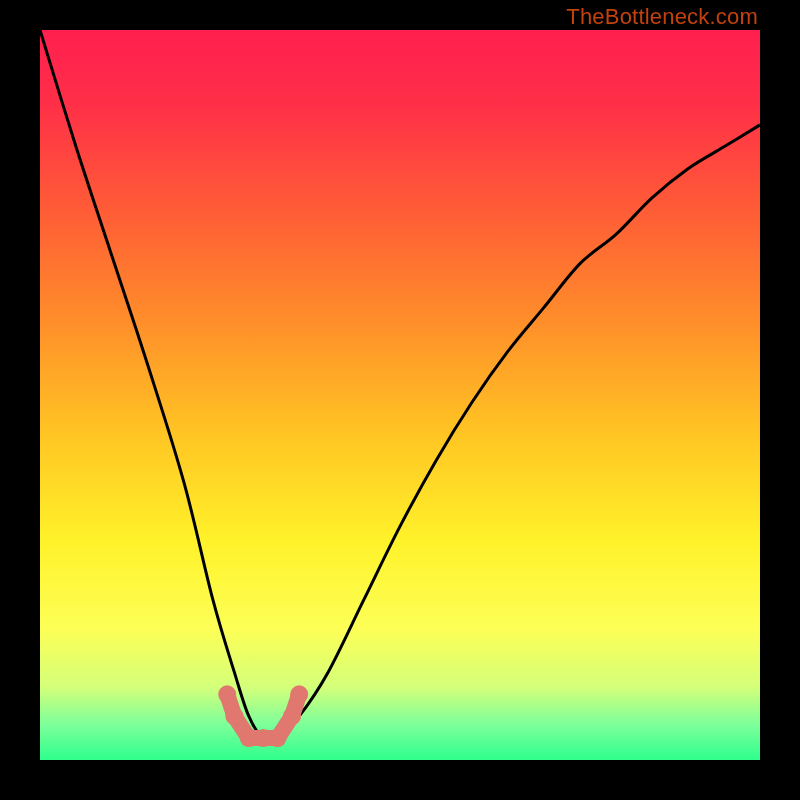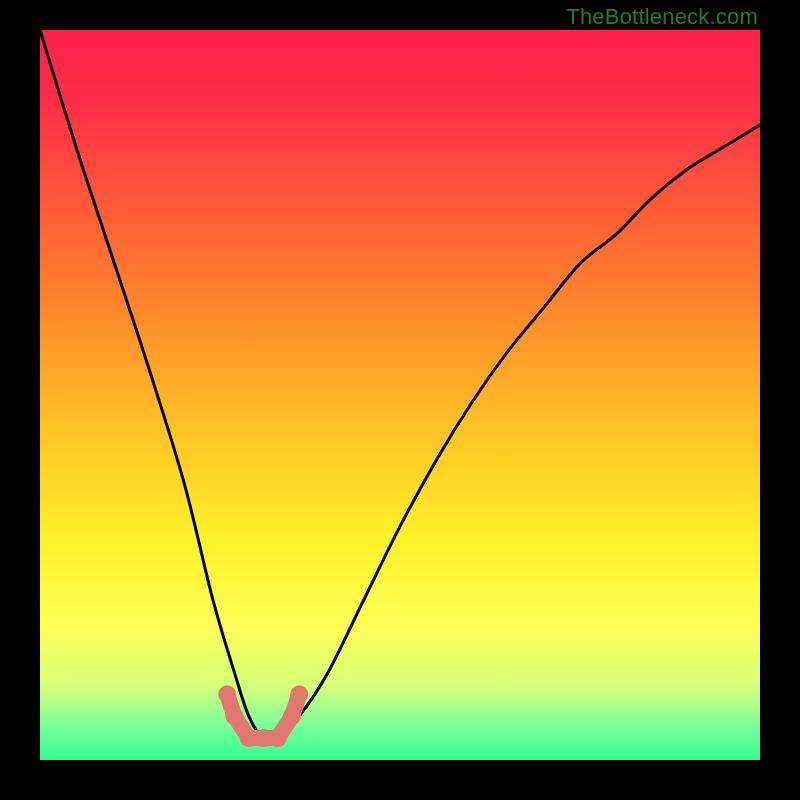--- a/index.html
+++ b/index.html
@@ -39,21 +39,21 @@
     top: 0;
     width: 100%;
     height: 100%;
   }
   .watermark {
     position: absolute;
     top: 4px;
     right: 42px;
     font-family: Arial, Helvetica, sans-serif;
     font-size: 22px;
-    color: #15803d;
+    color: #c2410c;
     letter-spacing: 0.2px;
     user-select: none;
   }
 </style>
 </head>
 <body>
 
 <div class="frame">
 
   <div class="plot-area">

